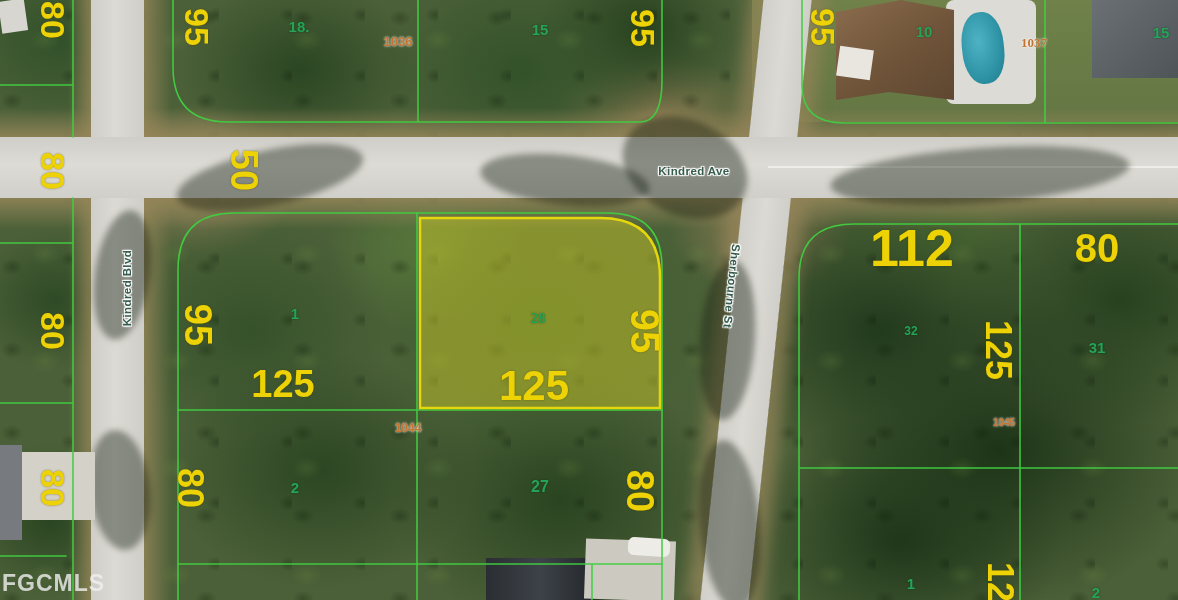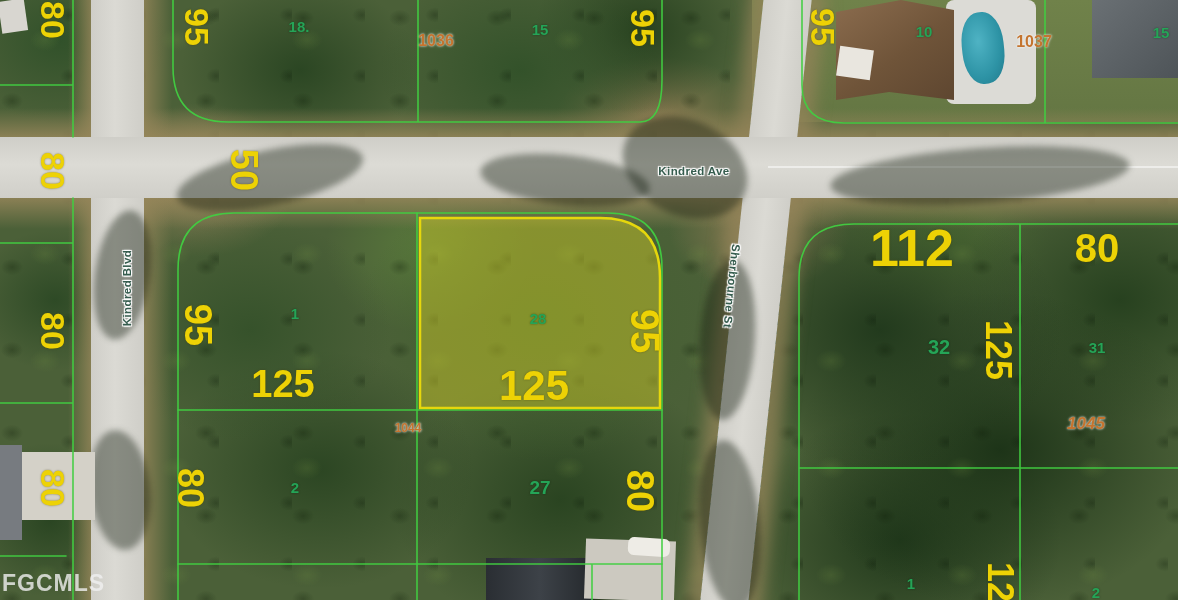--- a/index.html
+++ b/index.html
@@ -159,31 +159,31 @@
       <span class="lbl dim" style="left: 640px; top: 491px; font-size: 38px; --rot: 90deg;">80</span>
       <span class="lbl dim" style="left: 912px; top: 248px; font-size: 52px;">112</span>
       <span class="lbl dim" style="left: 1097px; top: 248px; font-size: 40px;">80</span>
       <span class="lbl dim" style="left: 998px; top: 350px; font-size: 36px; --rot: 90deg;">125</span>
       <span class="lbl dim" style="left: 1000px; top: 592px; font-size: 36px; --rot: 90deg;">125</span>
       <span class="lbl lot" style="left: 299px; top: 26px; font-size: 15px;">18.</span>
       <span class="lbl lot" style="left: 540px; top: 29px; font-size: 15px;">15</span>
       <span class="lbl lot" style="left: 924px; top: 31px; font-size: 15px;">10</span>
       <span class="lbl lot" style="left: 1161px; top: 32px; font-size: 15px;">15</span>
       <span class="lbl lot" style="left: 295px; top: 313px; font-size: 15px;">1</span>
-      <span class="lbl lot" style="left: 538px; top: 318px; font-size: 15px;">28</span>
-      <span class="lbl lot" style="left: 911px; top: 347px; font-size: 20px; margin-left: 28px;">32</span>
+      <span class="lbl lot" style="left: 538px; top: 318px; font-size: 15px; font-family: Liberation Serif, serif;">28</span>
+      <span class="lbl lot" style="left: 911px; top: 331px; font-size: 12px;">32</span>
       <span class="lbl lot" style="left: 1097px; top: 347px; font-size: 15px; text-align: right;">31</span>
       <span class="lbl lot" style="left: 295px; top: 487px; font-size: 15px;">2</span>
-      <span class="lbl lot" style="left: 540px; top: 487px; font-size: 19px;">27</span>
+      <span class="lbl lot" style="left: 540px; top: 487px; font-size: 16px;">27</span>
       <span class="lbl lot" style="left: 911px; top: 583px; font-size: 15px;">1</span>
       <span class="lbl lot" style="left: 1096px; top: 592px; font-size: 15px;">2</span>
-      <span class="lbl pid" style="left: 436px; top: 41px; font-size: 16px;">1036</span>
-      <span class="lbl pid" style="left: 1034px; top: 42px; font-size: 16px;">1037</span>
+      <span class="lbl pid" style="left: 398px; top: 41px; font-size: 13px;">1036</span>
+      <span class="lbl pid" style="left: 1034px; top: 42px; font-size: 13px; font-family: Liberation Serif, serif;">1037</span>
       <span class="lbl pid" style="left: 408px; top: 428px; font-size: 12px;">1044</span>
-      <span class="lbl pid" style="left: 1086px; top: 423px; font-size: 17px; font-style: italic;">1045</span>
+      <span class="lbl pid" style="left: 1004px; top: 423px; font-size: 10px;">1045</span>
     </div>
 
   <span class="lbl street street-ardmore">Kindred Ave</span>
   <span class="lbl street street-kindred">Kindred Blvd</span>
   <span class="lbl street street-sherbourne">Sherbourne St</span>
 
   <span class="watermark">FGCMLS</span>
 </div>
 
 </body></html>

